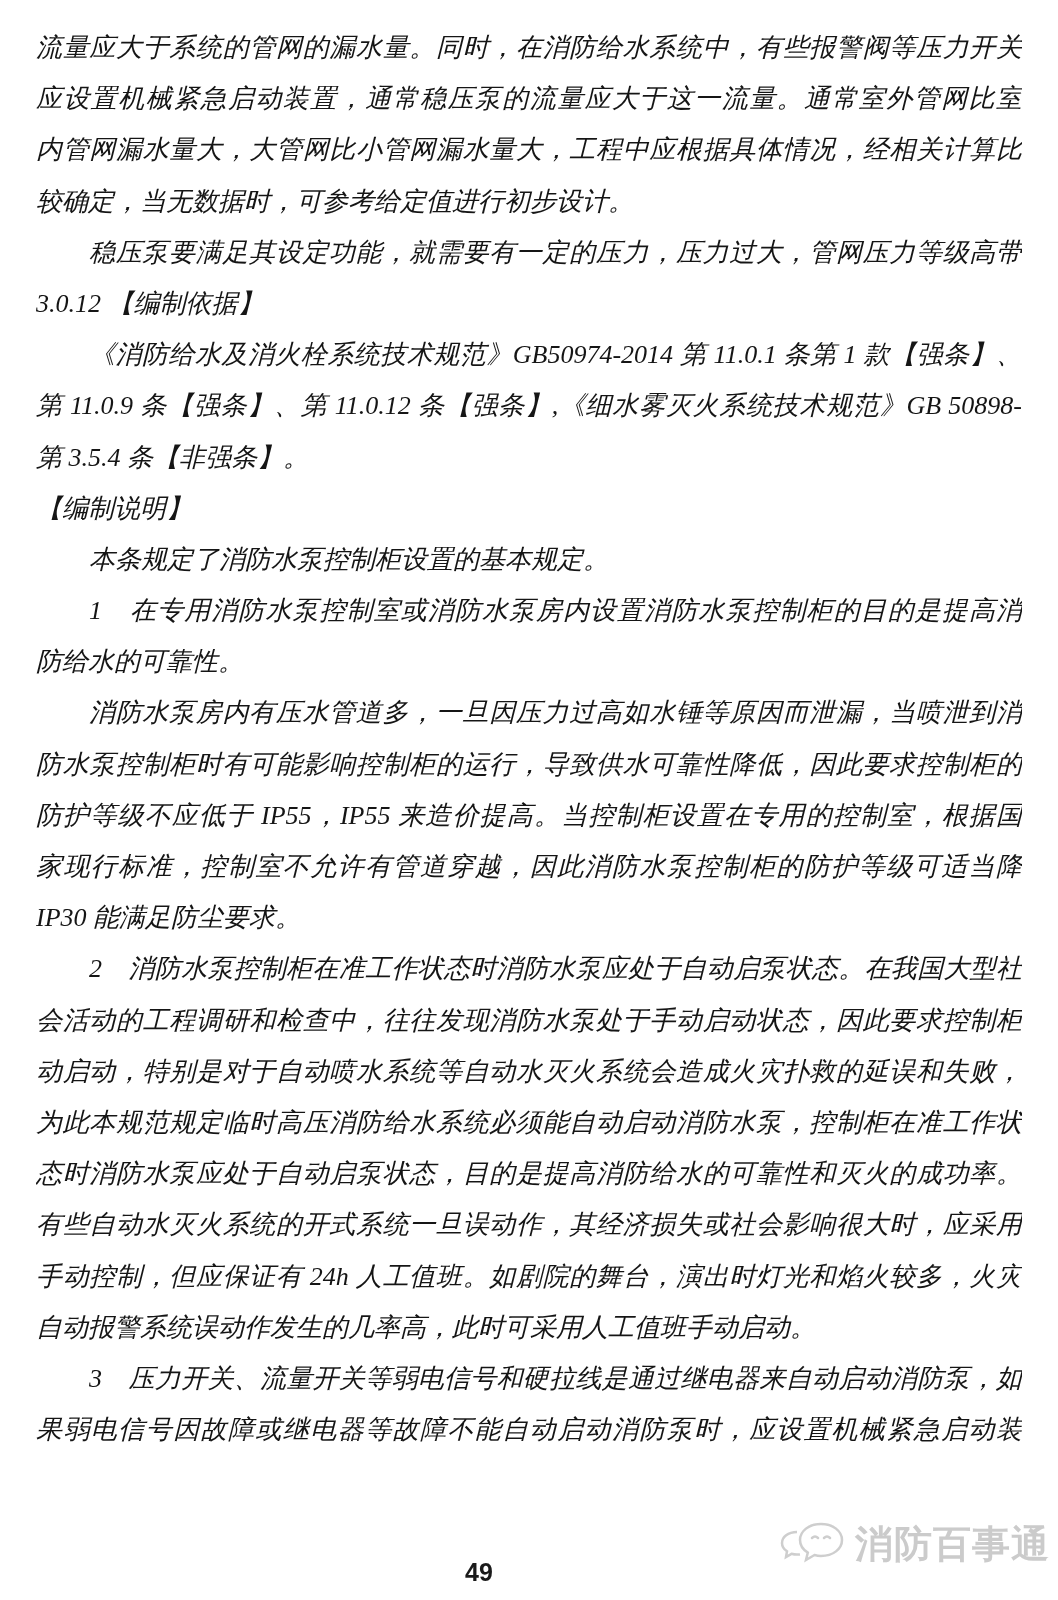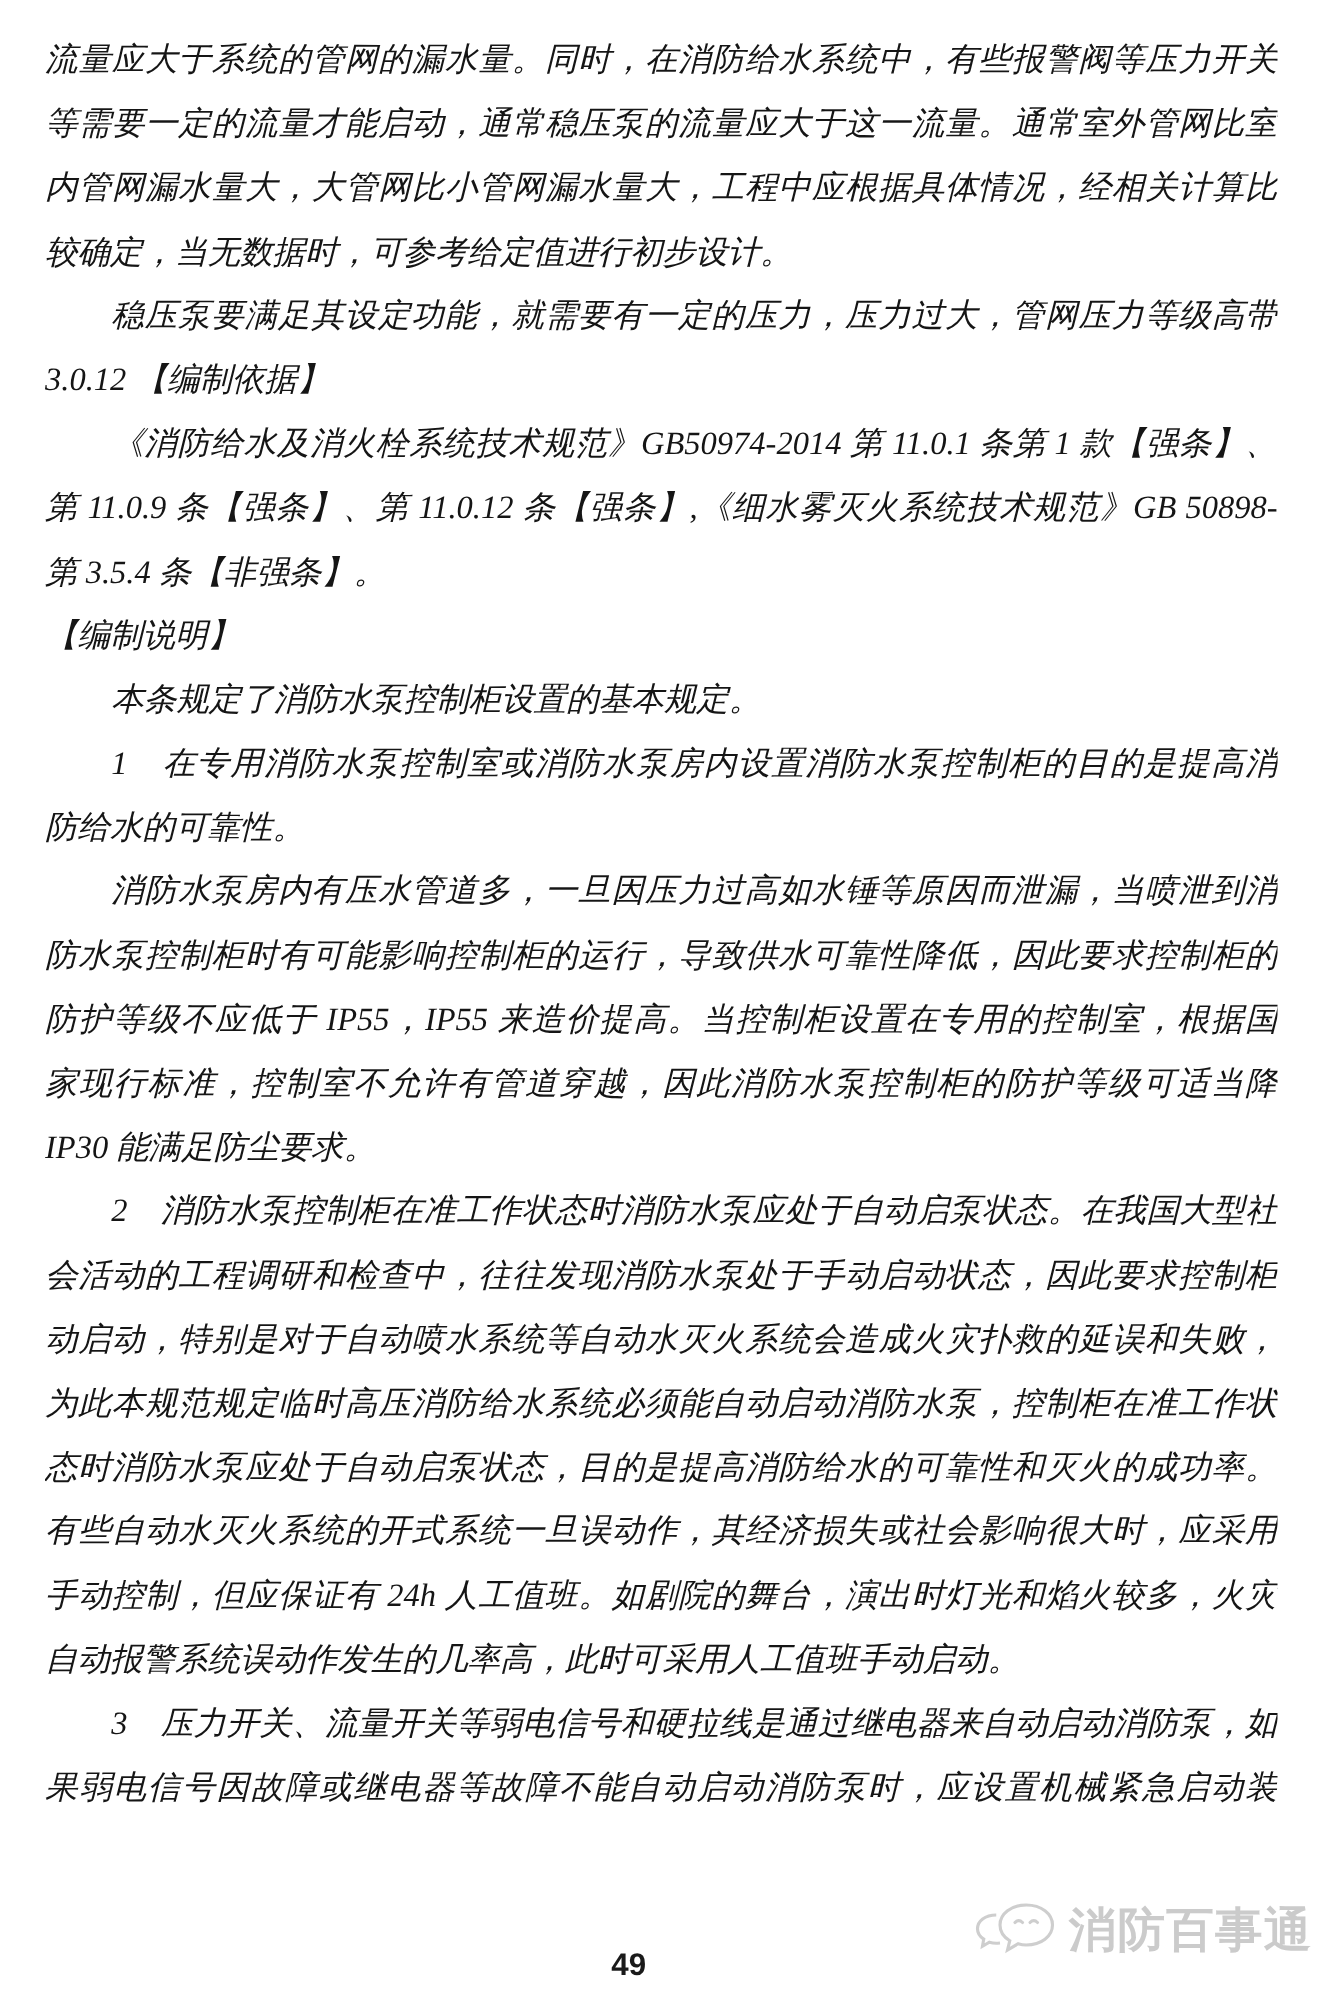--- a/index.html
+++ b/index.html
@@ -39,21 +39,20 @@
   .line.ind {
     padding-left: 53px;
   }
   .page-footer {
     position: absolute;
     left: 0;
     top: 1558px;
     width: 958px;
     text-align: center;
     z-index: 2;
-    margin-left: 24px;
   }
   .page-number {
     display: inline-block;
     font-family: "Liberation Sans", "DejaVu Sans", sans-serif;
     font-weight: bold;
     font-size: 25px;
     color: #1a1a1a;
   }
   .watermark {
     position: absolute;
@@ -76,21 +75,21 @@
     display: block;
   }
 </style>
 </head>
 <body>
 
 <div class="page">
 
   <div class="text-block">
       <div class="line just">流量应大于系统的管网的漏水量。同时，在消防给水系统中，有些报警阀等压力开关</div>
-      <div class="line just">等需要一定的流量才能启动，通常稳压泵的流量应大于这一流量。通常室外管网比室</div>
+      <div class="line just">应设置机械紧急启动装置，通常稳压泵的流量应大于这一流量。通常室外管网比室</div>
       <div class="line just">内管网漏水量大，大管网比小管网漏水量大，工程中应根据具体情况，经相关计算比</div>
       <div class="line">较确定，当无数据时，可参考给定值进行初步设计。</div>
       <div class="line just ind">稳压泵要满足其设定功能，就需要有一定的压力，压力过大，管网压力等级高带</div>
       <div class="line">3.0.12 【编制依据】</div>
       <div class="line just ind">《消防给水及消火栓系统技术规范》GB50974-2014 第 11.0.1 条第 1 款【强条】、</div>
       <div class="line just">第 11.0.9 条【强条】、第 11.0.12 条【强条】,《细水雾灭火系统技术规范》GB 50898-2013</div>
       <div class="line">第 3.5.4 条【非强条】。</div>
       <div class="line">【编制说明】</div>
       <div class="line ind">本条规定了消防水泵控制柜设置的基本规定。</div>
       <div class="line just ind">1　在专用消防水泵控制室或消防水泵房内设置消防水泵控制柜的目的是提高消</div>

